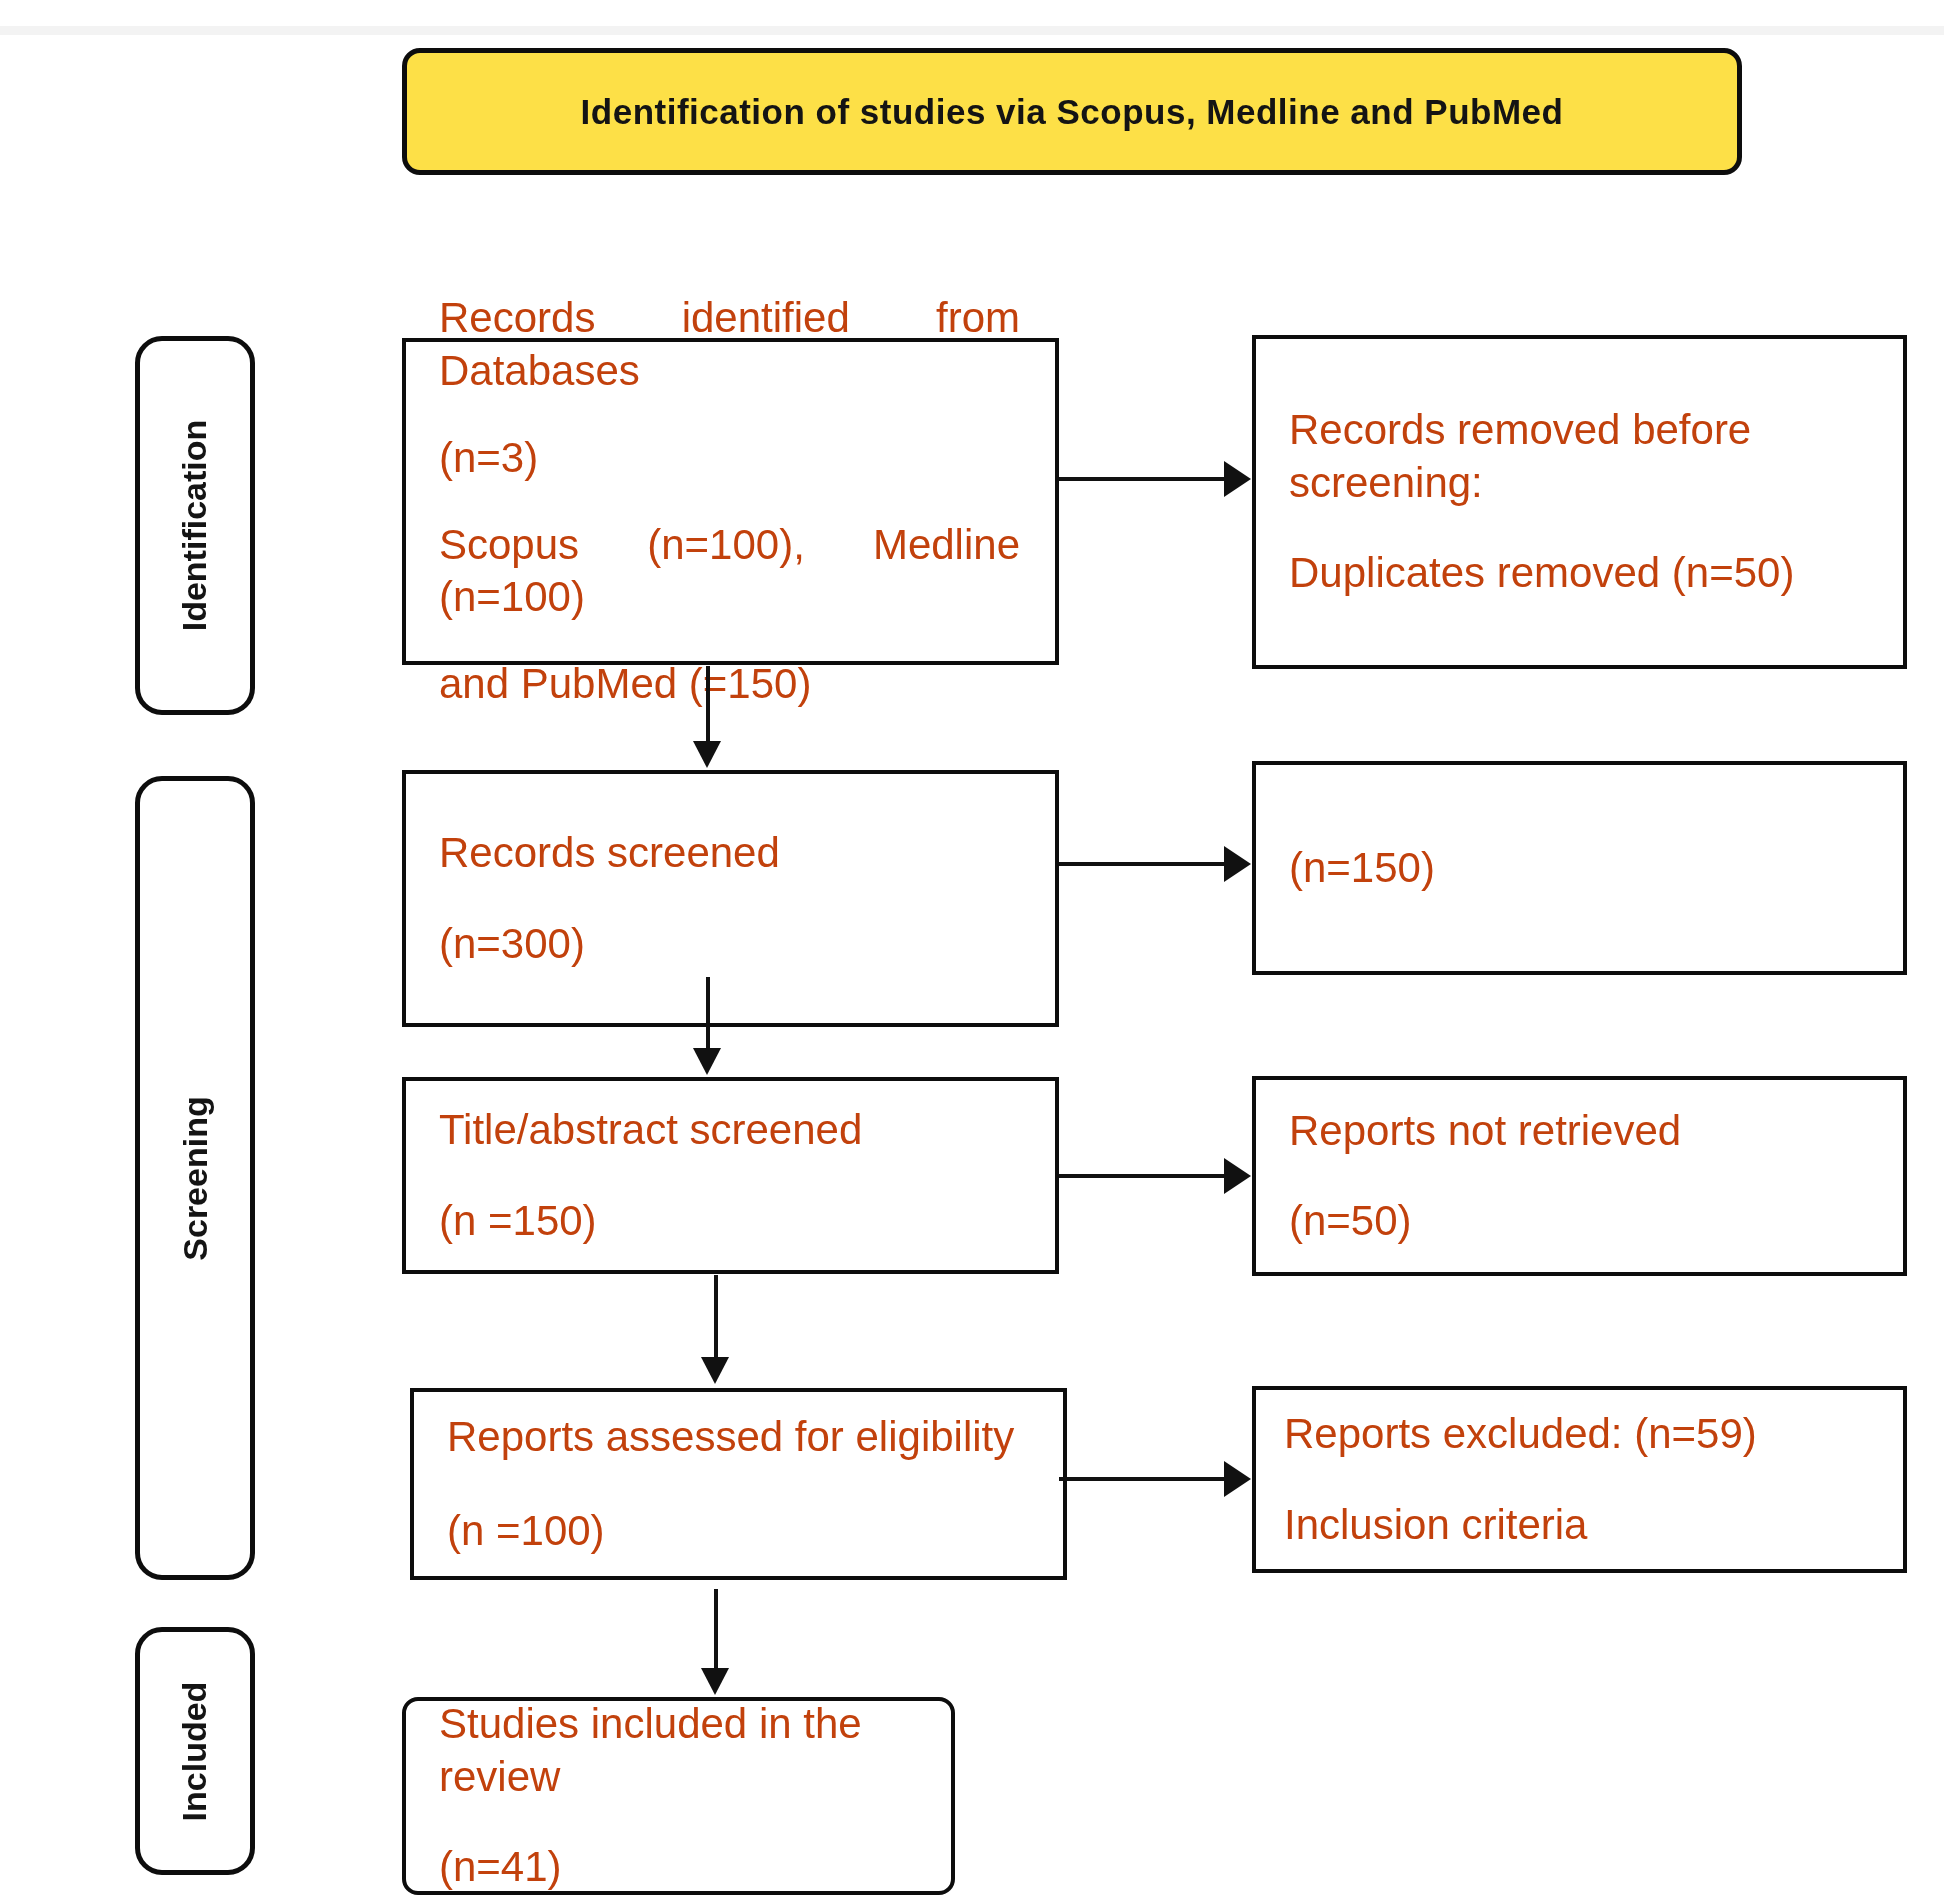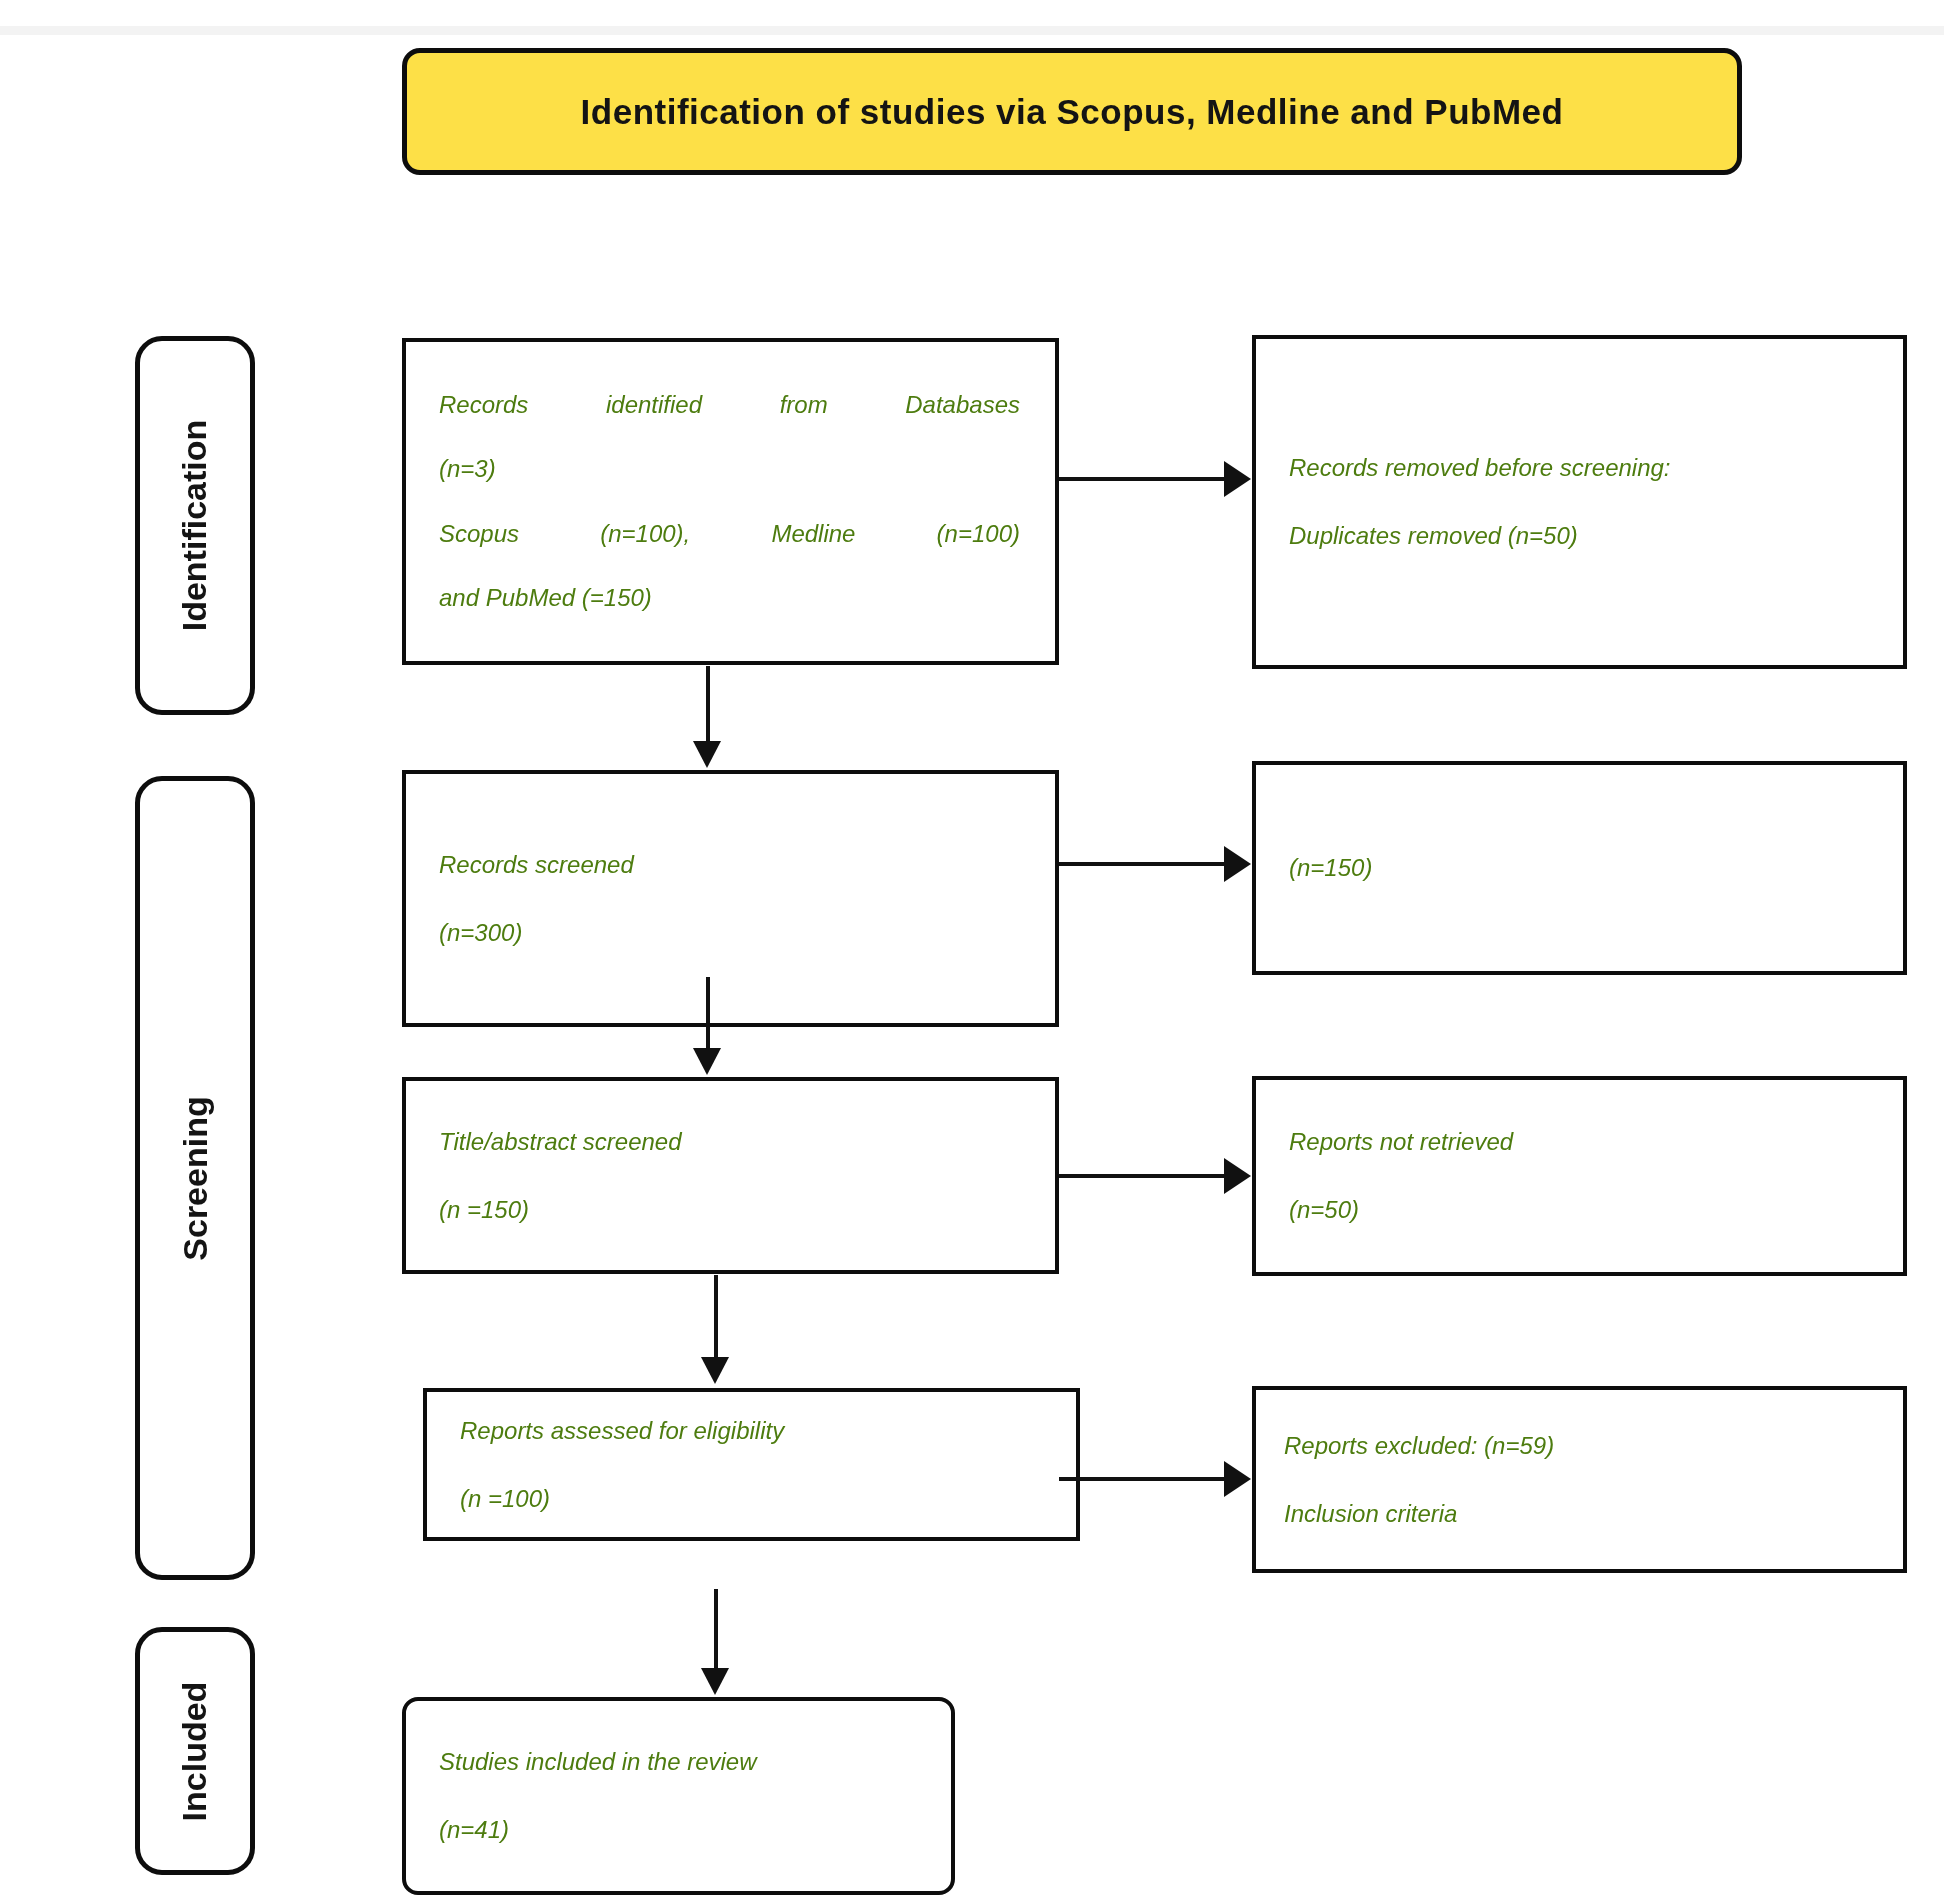--- a/index.html
+++ b/index.html
@@ -41,30 +41,30 @@
   }
   
   .fbox {
     position: absolute;
     border: 4.5px solid #0d0d0d; background: #ffffff;
     box-sizing: border-box;
     display: flex; flex-direction: column; justify-content: center;
     padding: 0 35px 0 33px;
   }
   .fbox .line {
-    font-size: 24px; line-height: 1.25; margin: 19px 0;
-    text-align: left; color: #4d7c0f; font-style: italic;
+    font-size: 42px; line-height: 1.25; margin: 19px 0;
+    text-align: left; color: #c2410c;
   }
   .box-a .line { margin: 17.3px 0; }
   .line.just { text-align: justify; text-align-last: justify; }
   
   .box-a { left: 402px; top: 338px;  width: 657px; height: 327px; }
   .box-b { left: 402px; top: 770px;  width: 657px; height: 257px; }
   .box-c { left: 402px; top: 1077px; width: 657px; height: 197px; }
-  .box-d { left: 423px; top: 1388px; width: 657px; height: 153px; }
+  .box-d { left: 410px; top: 1388px; width: 657px; height: 192px; justify-content: space-between; }
   .box-e { left: 402px; top: 1697px; width: 553px; height: 198px; border-radius: 16px; }
   
   .box-r1 { left: 1252px; top: 335px;  width: 655px; height: 334px; }
   .box-r2 { left: 1252px; top: 761px;  width: 655px; height: 214px; }
   .box-r3 { left: 1252px; top: 1076px; width: 655px; height: 200px; }
   .box-r4 { left: 1252px; top: 1386px; width: 655px; height: 187px; padding-left: 28px; }
   
   .harrow {
     position: absolute; height: 3.6px; background: #111111; width: 165px;
   }

